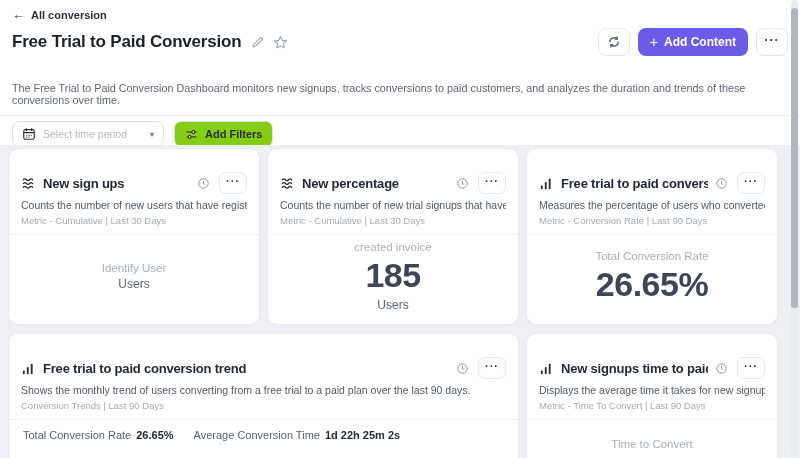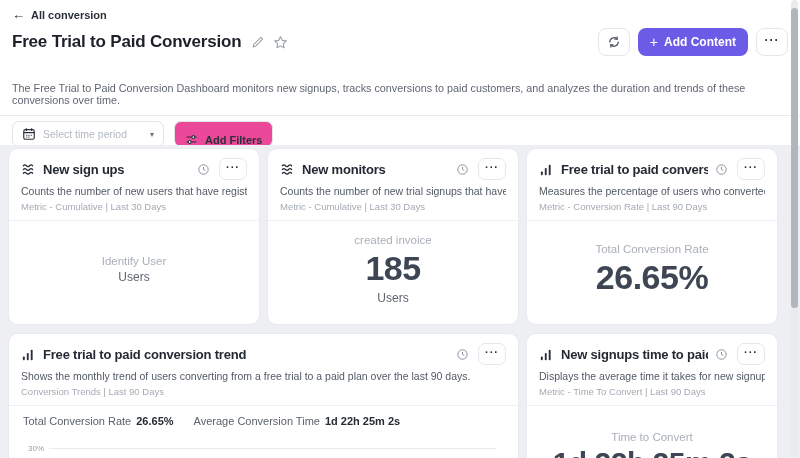--- a/index.html
+++ b/index.html
@@ -24,37 +24,37 @@
   .ellipsis { font-size:12px; font-weight:700; letter-spacing:1px; color:#2a3039; transform:translateY(-2px); }
   .page-desc { margin-top:26px; font-size:10.8px; color:#5f6672; padding-bottom:9px; }
 
   
   .toolbar { border-top:1px solid #e8eaed; background:#fff; padding:14px 12px 7px 12px;
     display:flex; align-items:center; gap:10px; height:30px; }
   .select-btn { height:26px; border:1px solid #dfe3e8; border-radius:7px; background:#fff;
     display:flex; align-items:center; gap:7px; padding:0 9px; width:152px; cursor:pointer; }
   .select-btn .ph { font-size:10.5px; color:#b3b9c2; flex:1; }
   .caret { font-size:8px; color:#6b7280; }
-  .filters-btn { height:26px; border:1px solid #dfe3e8; border-radius:7px; background:#ec4899;
-    display:flex; align-items:flex-end; gap:7px; padding:0 10px; font-size:11px; font-weight:700; color:#2a3039; cursor:pointer;
+  .filters-btn { height:26px; border:1px solid #dfe3e8; border-radius:7px; background:#84cc16;
+    display:flex; align-items:center; gap:7px; padding:0 10px; font-size:11px; font-weight:700; color:#2a3039; cursor:pointer;
     font-family:"Liberation Sans", sans-serif; }
 
   
   .content { position:relative; background:#edeff3; height:358px; padding:3px 22px 0 8px; }
   .grid { display:grid; grid-template-columns:repeat(3, 1fr); gap:8px 7px; }
   .card { background:#fff; border:1px solid #e7eaee; border-radius:10px; position:relative;
     display:flex; flex-direction:column; overflow:hidden; }
   .card.r1 { height:177px; }
   .card.r2 { height:178px; }
   .card-span2 { grid-column:1 / 3; }
   .drag-handle { position:absolute; top:-8px; left:50%; transform:translateX(-50%);
     width:15px; height:8px;
     background-image:radial-gradient(#c6cad0 1px, transparent 1.2px);
     background-size:5px 4px; background-position:0 0; cursor:grab; }
-  .card-head { padding:9px 12px 0 12px; }
+  .card-head { padding:23px 12px 0 12px; }
   .card-title-row { display:flex; align-items:center; gap:7px; }
   .card-title { font-size:13px; font-weight:700; color:#232a34; letter-spacing:-0.2px;
     flex:1; min-width:0; white-space:nowrap; overflow:hidden; }
   .card-icon svg, .clock svg { display:block; }
   .clock { display:flex; cursor:pointer; }
   .more-btn { width:28px; height:22px; border:1px solid #e4e7eb; border-radius:7px; background:#fff;
     display:flex; align-items:center; justify-content:center; cursor:pointer; margin-left:2px; }
   .more-btn .ellipsis { font-size:11px; transform:translateY(-2px); }
   .card-desc { margin-top:5px; font-size:10.5px; color:#525a66; white-space:nowrap; overflow:hidden; }
   .card-meta { margin-top:4px; font-size:9.5px; color:#a4abb5; padding-bottom:8px; }
@@ -178,21 +178,21 @@
       <span class="drag-handle"></span>
       <div class="card-head">
         <div class="card-title-row">
           <span class="card-icon">
             <svg width="15" height="15" viewBox="0 0 16 16" fill="none" stroke="#2a3039" stroke-width="1.3" stroke-linecap="round">
               <path d="M2.5 4q1.6-2 3.3 0t3.3 0t3.3 0"></path>
                 <path d="M2.5 8q1.6-2 3.3 0t3.3 0t3.3 0"></path>
                 <path d="M2.5 12q1.6-2 3.3 0t3.3 0t3.3 0"></path>
             </svg>
           </span>
-          <span class="card-title">New monitors</span>
+          <span class="card-title">New percentage</span>
           <span class="clock">
             <svg width="13" height="13" viewBox="0 0 16 16" fill="none" stroke="#8a919c" stroke-width="1.2">
                 <circle cx="8" cy="8" r="5.8"></circle>
                 <path d="M8 4.8V8l2.2 1.3"></path>
               </svg>
           </span>
           <button class="more-btn">
             <span class="ellipsis">···</span>
           </button>
         </div>

